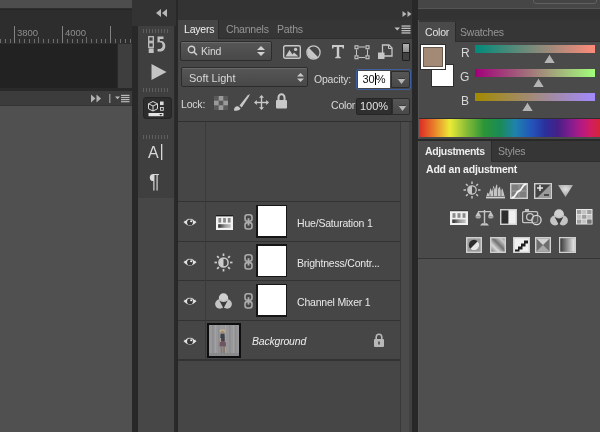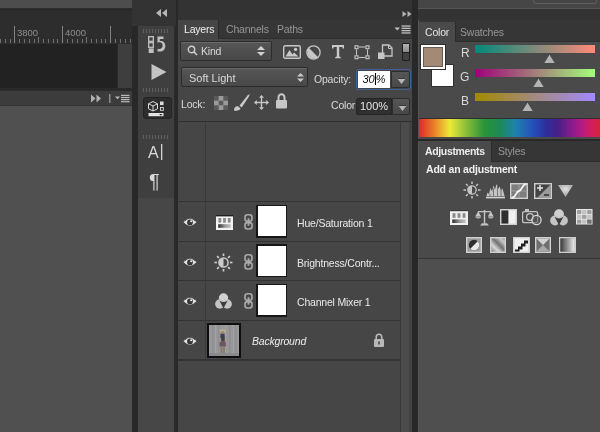--- a/index.html
+++ b/index.html
@@ -185,21 +185,21 @@
   </div>
 
   <div class="abs dd" style="left:181px;top:67px;width:127px;height:20px;"></div>
   <div class="abs txt" style="left:189px;top:73px;font-size:11px;letter-spacing:0;">Soft Light</div>
   <svg class="abs" style="left:297px;top:73px;" width="7" height="9" viewBox="0 0 7 9">
     <path d="M3.5 0 L7 3.5 L0 3.5 Z" fill="#c8c8c8"></path>
     <path d="M3.5 9 L7 5.5 L0 5.5 Z" fill="#c8c8c8"></path>
   </svg>
   <div class="abs txt" style="left:314px;top:73.5px;">Opacity:</div>
   <div class="abs" style="left:356px;top:69px;width:55px;height:20.5px;border:1px solid #3e5f9c;border-radius:2px;box-sizing:border-box;"></div>
-  <div class="abs" style="left:358px;top:71px;width:32px;height:16.5px;background:#ffffff;color:#111;font-size:11px;line-height:16.5px;text-align:center;font-style:italic;">30<span style="display:inline-block;width:1px;height:12px;background:#000;vertical-align:-2px;"></span>%</div>
+  <div class="abs" style="left:358px;top:71px;width:32px;height:16.5px;background:#ffffff;color:#111;font-size:11px;line-height:16.5px;text-align:center;">30<span style="display:inline-block;width:1px;height:12px;background:#000;vertical-align:-2px;"></span>%</div>
   <div class="abs ddbtn" style="left:391px;top:71px;width:18.5px;height:16.5px;border-radius:0 2px 2px 0;">
       <svg width="9" height="6" viewBox="0 0 9 6" style="position:absolute;left:5px;top:6px;">
         <path d="M0 0 L9 0 L4.5 6 Z" fill="#b6b6b6"></path>
         <path d="M0 0 L9 0 L8 1 L1 1 Z" fill="#3c3c3c"></path>
       </svg>
     </div>
 
   <div class="abs txt" style="left:181px;top:99px;">Lock:</div>
   <svg class="abs" style="left:214px;top:96px;" width="14" height="14" viewBox="0 0 14 14">
     <rect x="0" y="0" width="14" height="14" fill="#9a9a9a"></rect>

